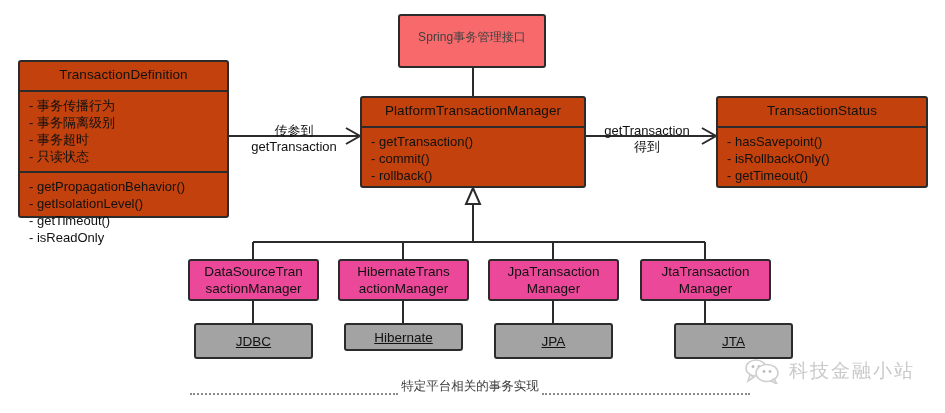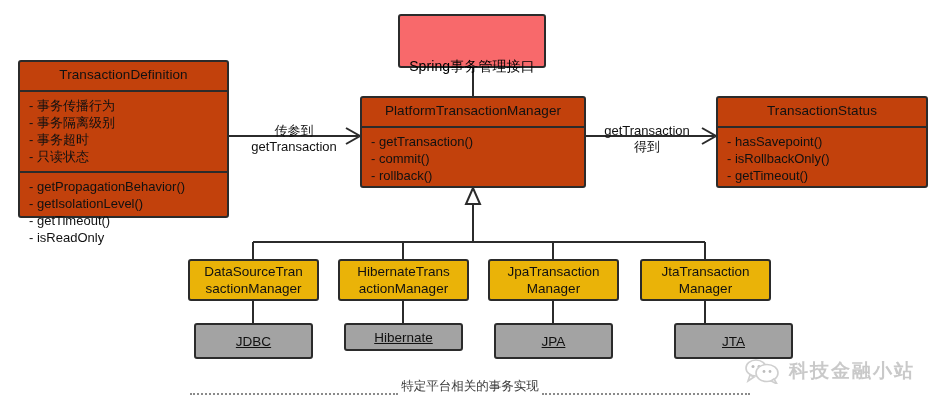--- a/index.html
+++ b/index.html
@@ -45,28 +45,27 @@
   }
   .box .compartment .row {
     font-size: 13px;
     line-height: 17px;
     white-space: nowrap;
   }
 
   
   .green  { background: #c2410c; }
   .red    { background: #f8696b; }
-  .blue   { background: #eab308; }
+  .blue   { background: #ec4899; }
   .yellow { background: #a3a3a3; text-decoration: underline; }
 
   .red .title {
-    color: #000000;
-    font-size: 14px;
+    color: #404040;
+    font-size: 12px;
     padding-top: 14px;
-    margin-top: 28px;
   }
 
   
   .plain {
     display: flex;
     align-items: center;
     justify-content: center;
     text-align: center;
     font-size: 13.5px;
     line-height: 17px;
@@ -105,21 +104,20 @@
   
   .watermark {
     position: absolute;
     display: flex;
     align-items: center;
     gap: 7px;
     color: #c9c9c9;
     font-size: 19px;
     letter-spacing: 2px;
     white-space: nowrap;
-    font-weight: bold;
   }
   .watermark .wm-icon { display: block; }
 </style>
 </head>
 <body>
 
 <div id="diagram">
 
   <svg class="wires" viewBox="0 0 945 413" xmlns="http://www.w3.org/2000/svg">
     <g stroke="#2b2b2b" stroke-width="2" fill="none">

